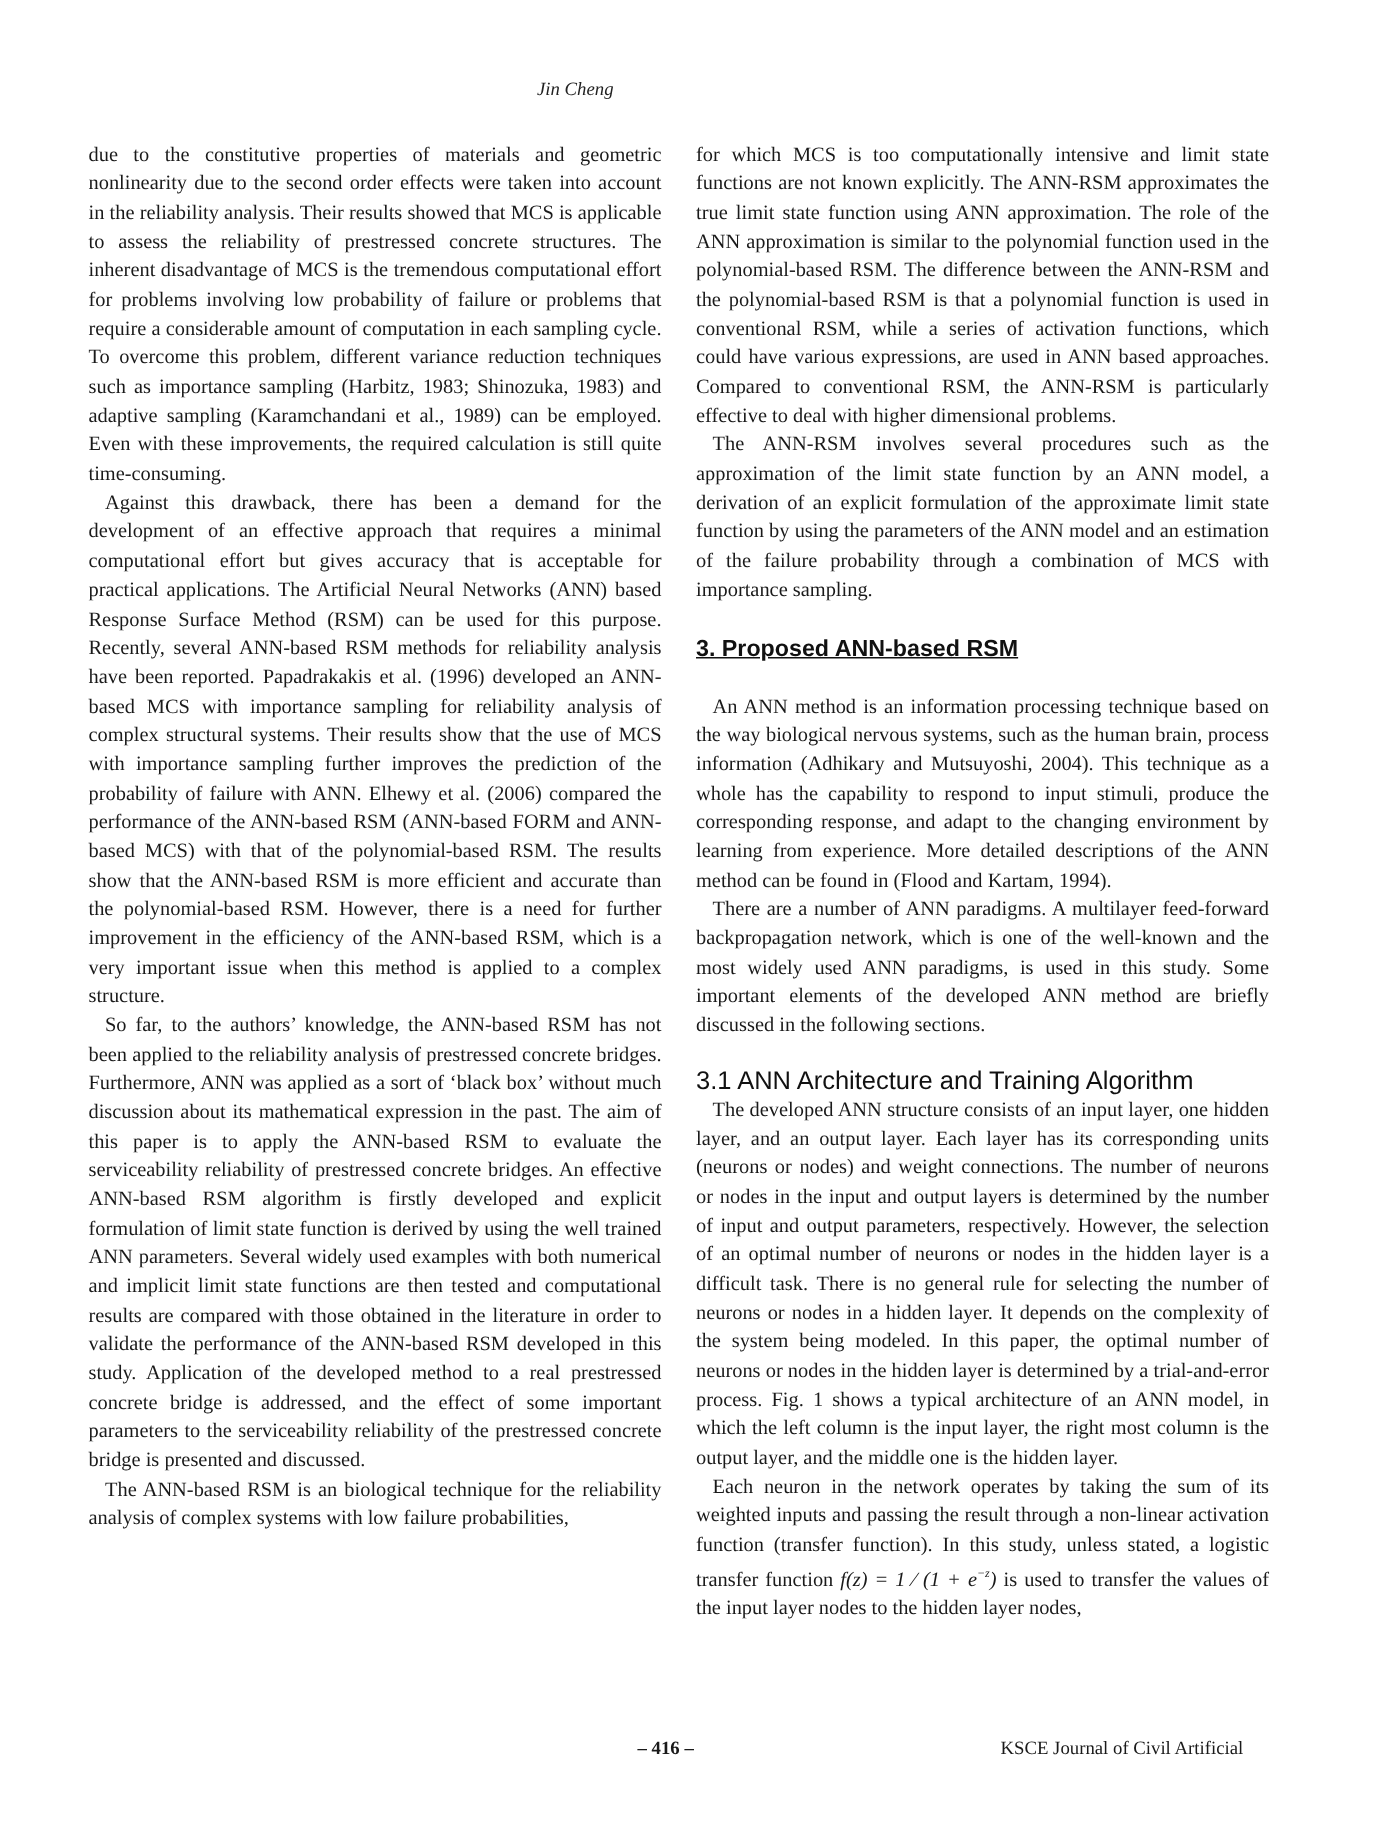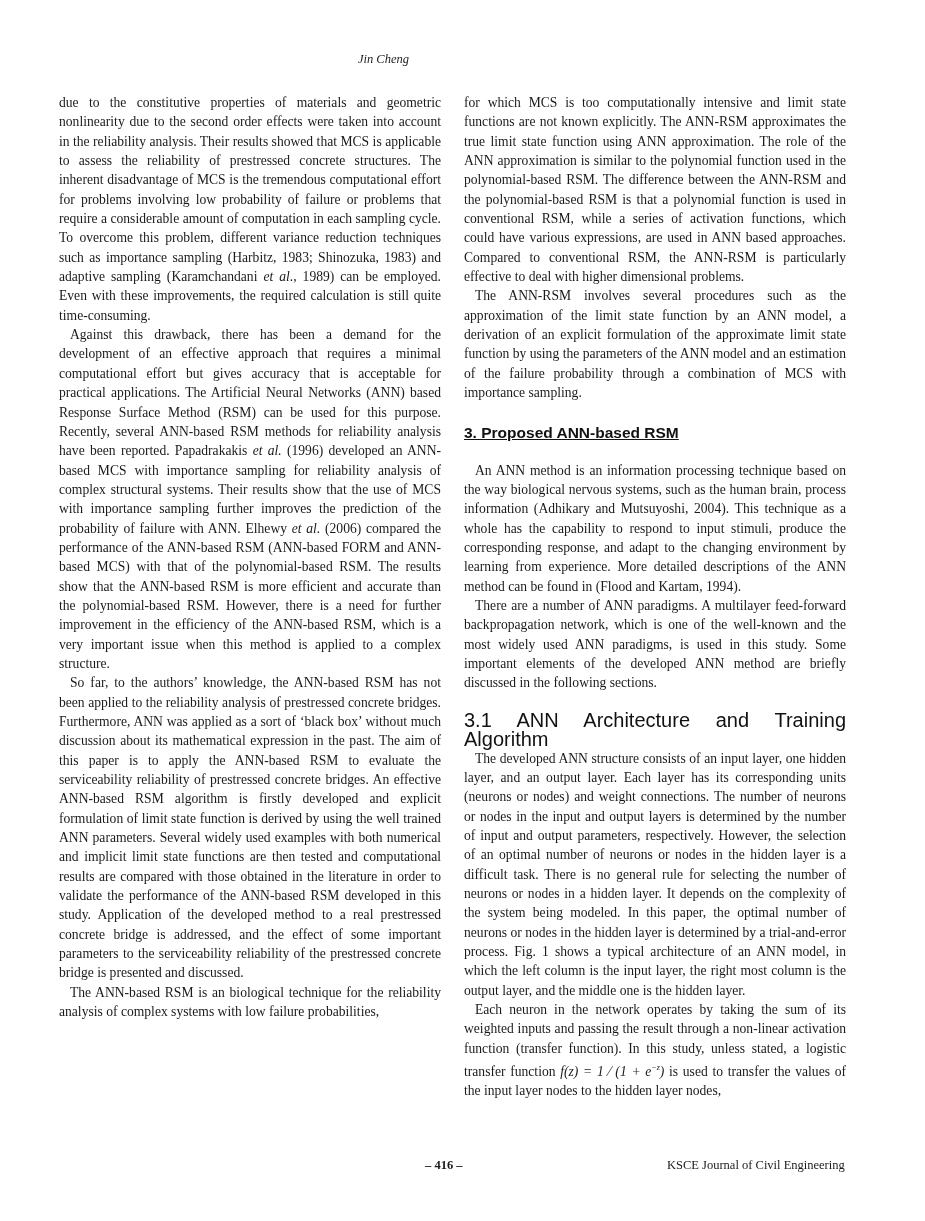--- a/index.html
+++ b/index.html
@@ -19,23 +19,23 @@
     .col-left { left: 59px; }
     .col-right { left: 464px; }
     .col p { margin: 0; }
     .col p.indent { text-indent: 11px; }
     .h2 {
       font-family: "Liberation Sans", sans-serif; font-weight: bold;
       font-size: 15.5px; line-height: 19px; margin: 20px 0 19px 0; color: #111; text-decoration: underline;
     }
     .h3 {
       font-family: "Liberation Sans", sans-serif; font-weight: normal;
-      font-size: 20px; line-height: 19px; margin: 18px 0 0 0; color: #111;
+      font-size: 17px; line-height: 19px; margin: 18px 0 0 0; color: #111;
     }
-    .ital { font-style: italic; }
+    .ital { }
     .formula { font-style: italic; white-space: nowrap; }
     .formula sup { font-size: 8px; vertical-align: 6px; }
     .footer-page {
       position: absolute; top: 1158px; left: 425px; font-size: 12.5px; font-weight: bold;
     }
     .footer-journal {
       position: absolute; top: 1158px; left: 667px; font-size: 12.5px;
     }
   </style>
 </head>
@@ -55,13 +55,13 @@
   <p class="indent">The ANN-RSM involves several procedures such as the approximation of the limit state function by an ANN model, a derivation of an explicit formulation of the approximate limit state function by using the parameters of the ANN model and an estimation of the failure probability through a combination of MCS with importance sampling.</p>
   <div class="h2">3. Proposed ANN-based RSM</div>
   <p class="indent">An ANN method is an information processing technique based on the way biological nervous systems, such as the human brain, process information (Adhikary and Mutsuyoshi, 2004). This tech­nique as a whole has the capability to respond to input stimuli, produce the corresponding response, and adapt to the changing environment by learning from experience. More detailed descrip­tions of the ANN method can be found in (Flood and Kartam, 1994).</p>
   <p class="indent">There are a number of ANN paradigms. A multilayer feed-forward backpropagation network, which is one of the well-known and the most widely used ANN paradigms, is used in this study. Some important elements of the developed ANN method are briefly discussed in the following sections.</p>
   <div class="h3">3.1 ANN Architecture and Training Algorithm</div>
   <p class="indent">The developed ANN structure consists of an input layer, one hidden layer, and an output layer. Each layer has its correspond­ing units (neurons or nodes) and weight connections. The number of neurons or nodes in the input and output layers is determined by the number of input and output parameters, respectively. However, the selection of an optimal number of neurons or nodes in the hidden layer is a difficult task. There is no general rule for selecting the number of neurons or nodes in a hidden layer. It depends on the complexity of the system being modeled. In this paper, the optimal number of neurons or nodes in the hidden layer is determined by a trial-and-error process. Fig. 1 shows a typical architecture of an ANN model, in which the left column is the input layer, the right most column is the output layer, and the middle one is the hidden layer.</p>
   <p class="indent"><span>Each neuron in the network operates by taking the sum of its weighted inputs and passing the result through a non-linear acti­vation function (transfer function). In this study, unless stated, a logistic transfer function </span><span class="formula"><span>f(z) = 1 ⁄ (1 + e</span><sup>−z</sup><span>)</span></span><span> is used to transfer the values of the input layer nodes to the hidden layer nodes,</span></p>
 </div>
 
 <div class="footer-page">– 416 –</div>
-<div class="footer-journal">KSCE Journal of Civil Engineering</div>
+<div class="footer-journal">KSCE Journal of Civil Artificial</div>
 
 </body></html>

